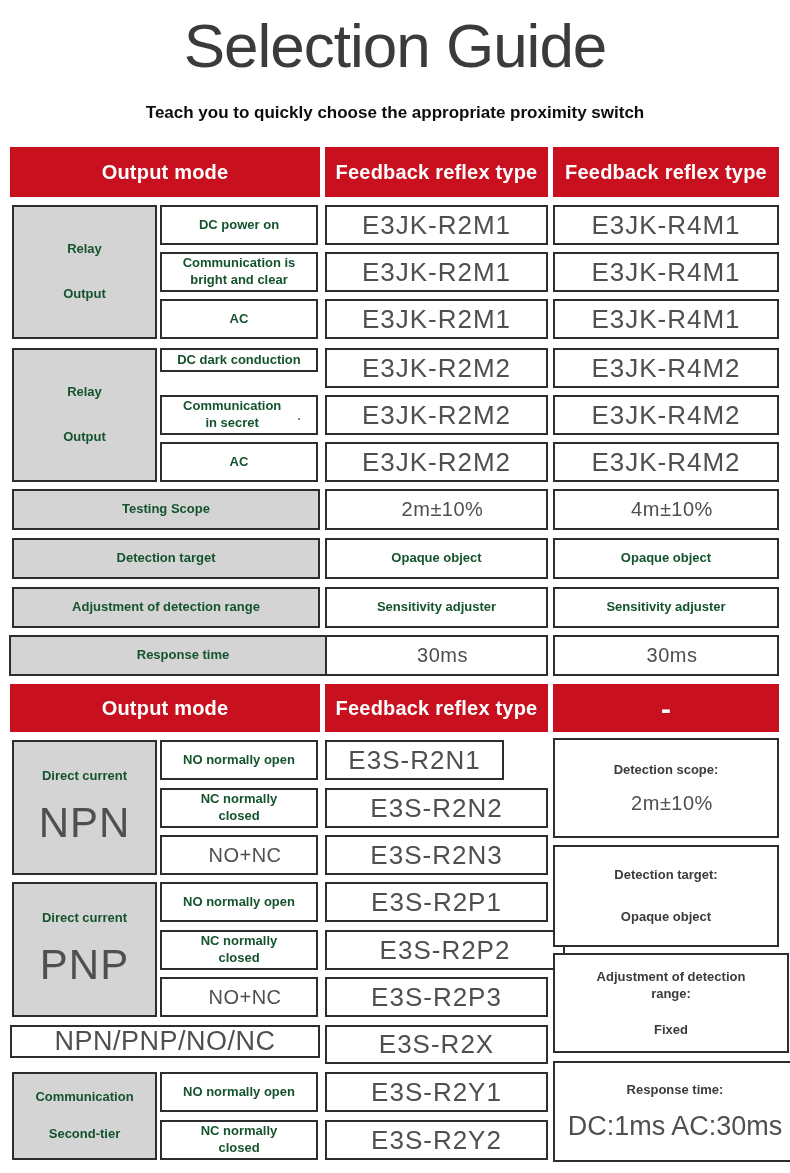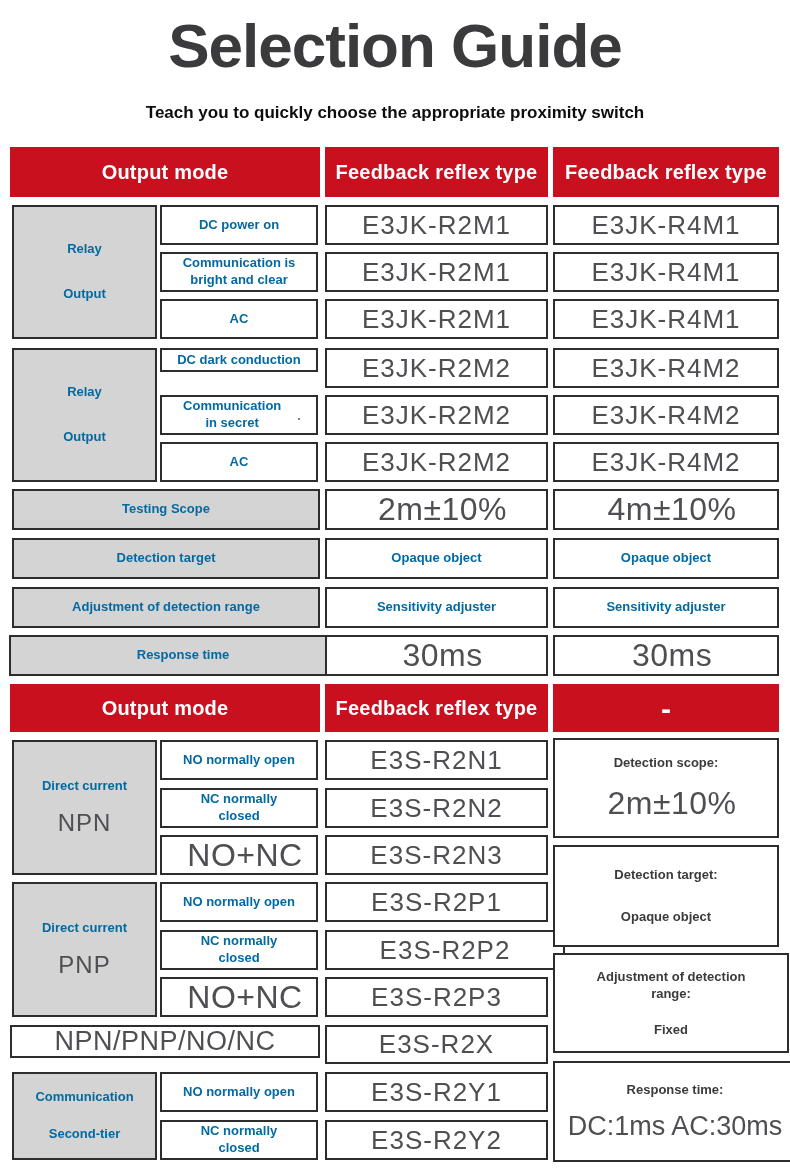--- a/index.html
+++ b/index.html
@@ -11,29 +11,29 @@
   .cell {
     border:2px solid #2d2d2f; background:#ffffff;
     display:flex; flex-direction:column; align-items:center; justify-content:center;
     text-align:center;
   }
   .red {
     background:#c8101e; border:none; color:#ffffff;
     font-weight:700; font-size:20px; letter-spacing:0.2px;
   }
   .gray { background:#d4d4d4; }
-  .lbl  { font-weight:700; font-size:13px; color:#0369a1; line-height:1.3; }
+  .lbl  { font-weight:700; font-size:13px; color:#14532d; line-height:1.3; }
   .model{ font-weight:400; font-size:26px; color:#4f4f53; letter-spacing:1px; }
-  .big  { font-weight:400; font-size:32px; color:#4f4f53; letter-spacing:0.5px;padding-left:12px; }
+  .big  { font-weight:400; font-size:20px; color:#4f4f53; letter-spacing:0.5px;padding-left:12px; }
   .big2 { font-weight:400; font-size:27px; color:#4f4f53; letter-spacing:0.5px; }
-  .npn  { font-weight:400; font-size:24px; color:#4f4f53; letter-spacing:1px; }
+  .npn  { font-weight:400; font-size:42px; color:#4f4f53; letter-spacing:1px; }
   .narrow { padding:0 34px; }
   .title {
     position:absolute; top:10px; left:0; width:100%; margin:0;
-    text-align:center; font-size:62px; font-weight:700; letter-spacing:-1px;
+    text-align:center; font-size:62px; font-weight:400; letter-spacing:-1px;
     color:#3b3b3d;
   }
   .subtitle {
     position:absolute; top:103px; left:0; width:100%; margin:0;
     text-align:center; font-size:17px; font-weight:700; color:#0d0d0d;
   }
   .dash { font-size:30px; font-weight:800; line-height:0.5; }
   .dot-mark { font-weight:700; font-size:13px; color:#7a7a7c; margin-left:10px; }
   .ib-title { font-weight:700; font-size:13px; color:#3b3b3d; line-height:1.35; }
   .ib-gap { height:14px; }
@@ -106,21 +106,21 @@
   <div class="abs cell red dash" style="left:553px;top:684px;width:226px;height:48px">-</div>
 
   <div class="abs cell gray" style="left:12px;top:740px;width:145px;height:135px;row-gap:14px">
     <span class="lbl">Direct current</span>
     <span class="npn">NPN</span>
   </div>
   <div class="abs cell lbl" style="left:160px;top:740px;width:158px;height:40px">NO normally open</div>
   <div class="abs cell lbl narrow" style="left:160px;top:788px;width:158px;height:40px">NC normally closed</div>
   <div class="abs cell big" style="left:160px;top:835px;width:158px;height:40px">NO+NC</div>
 
-  <div class="abs cell model" style="left:325px;top:740px;width:223px;height:40px">E3S-R2N1</div>
+  <div class="abs cell model" style="left:325px;top:740px;width:179px;height:40px">E3S-R2N1</div>
   <div class="abs cell model" style="left:325px;top:788px;width:223px;height:40px">E3S-R2N2</div>
   <div class="abs cell model" style="left:325px;top:835px;width:223px;height:40px">E3S-R2N3</div>
 
   <div class="abs cell gray" style="left:12px;top:882px;width:145px;height:135px;row-gap:14px">
     <span class="lbl">Direct current</span>
     <span class="npn">PNP</span>
   </div>
   <div class="abs cell lbl" style="left:160px;top:882px;width:158px;height:40px">NO normally open</div>
   <div class="abs cell lbl narrow" style="left:160px;top:930px;width:158px;height:40px">NC normally closed</div>
   <div class="abs cell big" style="left:160px;top:977px;width:158px;height:40px">NO+NC</div>

